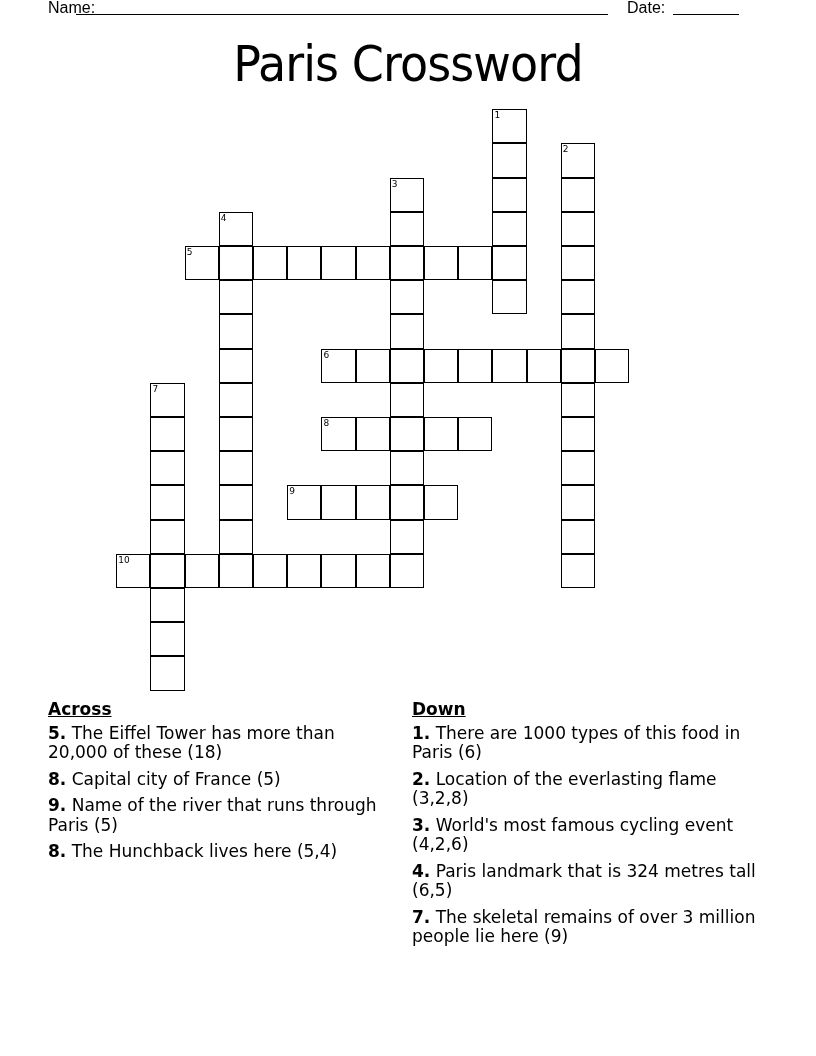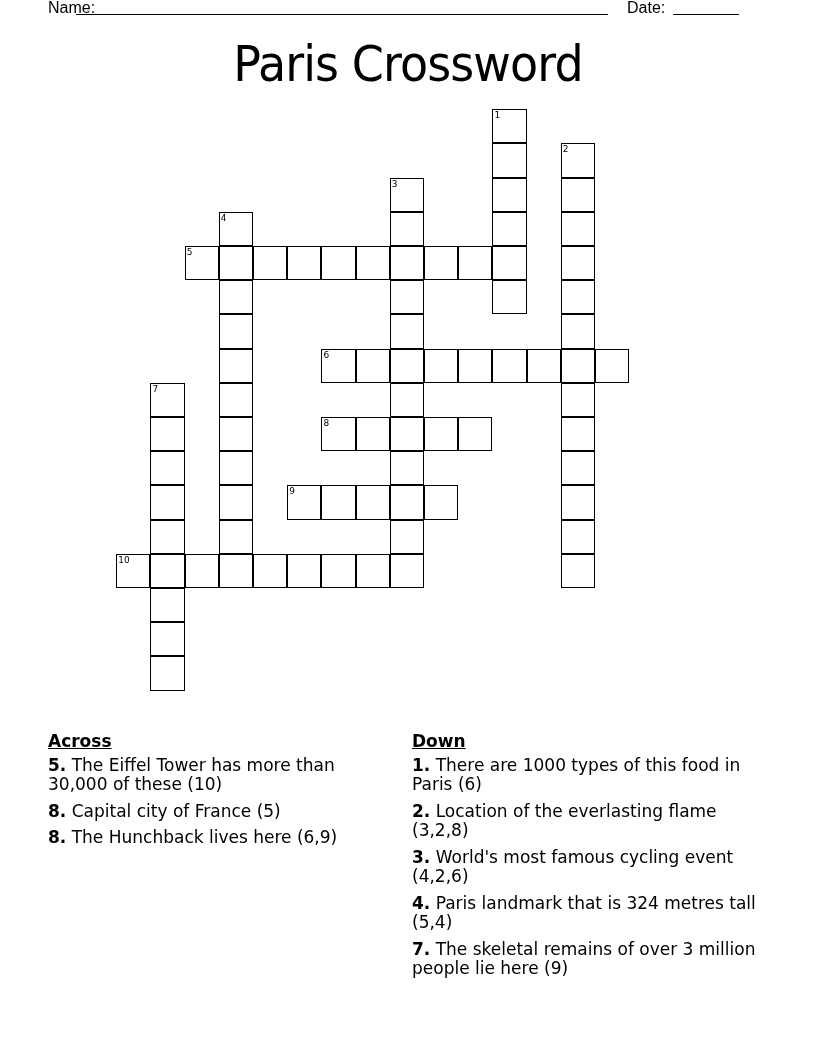--- a/index.html
+++ b/index.html
@@ -22,21 +22,21 @@
     .cell {
       position: absolute; width: 34.2px; height: 34.2px; box-sizing: border-box;
       border: 1.5px solid #000; background: #fff; margin-left: -0.75px; margin-top: -0.75px;
     }
     .cell .num {
       position: absolute; left: 1px; top: 0px;
       font-family: "DejaVu Sans", sans-serif; font-size: 9px; line-height: 11px;
     }
     .clues {
       position: absolute; top: 700px;
-      font-family: "DejaVu Sans", sans-serif; font-size: 17px; line-height: 19.5px; margin-top: 32px;
+      font-family: "DejaVu Sans", sans-serif; font-size: 17px; line-height: 19.5px;
     }
     .clues.across { left: 48px; width: 340px; }
     .clues.down { left: 412px; width: 350px; }
     .clue-heading { font-weight: bold; text-decoration: underline; margin-bottom: 4px; }
     .clue { margin-bottom: 7px; }
     .clue-num { font-weight: bold; }
   </style>
 </head>
 <body>
 
@@ -146,25 +146,26 @@
     </div>
     <div class="cell" style="left: 185.4px; top: 554.6px;"></div>
     <div class="cell" style="left: 253.8px; top: 554.6px;"></div>
     <div class="cell" style="left: 288px; top: 554.6px;"></div>
     <div class="cell" style="left: 322.2px; top: 554.6px;"></div>
     <div class="cell" style="left: 356.4px; top: 554.6px;"></div>
   </div>
 
 <div class="clues across">
   <div class="clue-heading">Across</div>
-  <div class="clue"><span class="clue-num">5.</span><span> The Eiffel Tower has more than 30,000 of these (10)</span></div>
+  <div class="clue"><span class="clue-num">5.</span><span> The Eiffel Tower has more than 20,000 of these (18)</span></div>
   <div class="clue"><span class="clue-num">8.</span><span> Capital city of France (5)</span></div>
-  <div class="clue"><span class="clue-num">8.</span><span> The Hunchback lives here (6,9)</span></div>
+  <div class="clue"><span class="clue-num">9.</span><span> Name of the river that runs through Paris (5)</span></div>
+  <div class="clue"><span class="clue-num">8.</span><span> The Hunchback lives here (5,4)</span></div>
 </div>
 
 <div class="clues down">
   <div class="clue-heading">Down</div>
   <div class="clue"><span class="clue-num">1.</span><span> There are 1000 types of this food in Paris (6)</span></div>
   <div class="clue"><span class="clue-num">2.</span><span> Location of the everlasting flame (3,2,8)</span></div>
   <div class="clue"><span class="clue-num">3.</span><span> World's most famous cycling event (4,2,6)</span></div>
-  <div class="clue"><span class="clue-num">4.</span><span> Paris landmark that is 324 metres tall (5,4)</span></div>
+  <div class="clue"><span class="clue-num">4.</span><span> Paris landmark that is 324 metres tall (6,5)</span></div>
   <div class="clue"><span class="clue-num">7.</span><span> The skeletal remains of over 3 million people lie here (9)</span></div>
 </div>
 
 </body></html>

